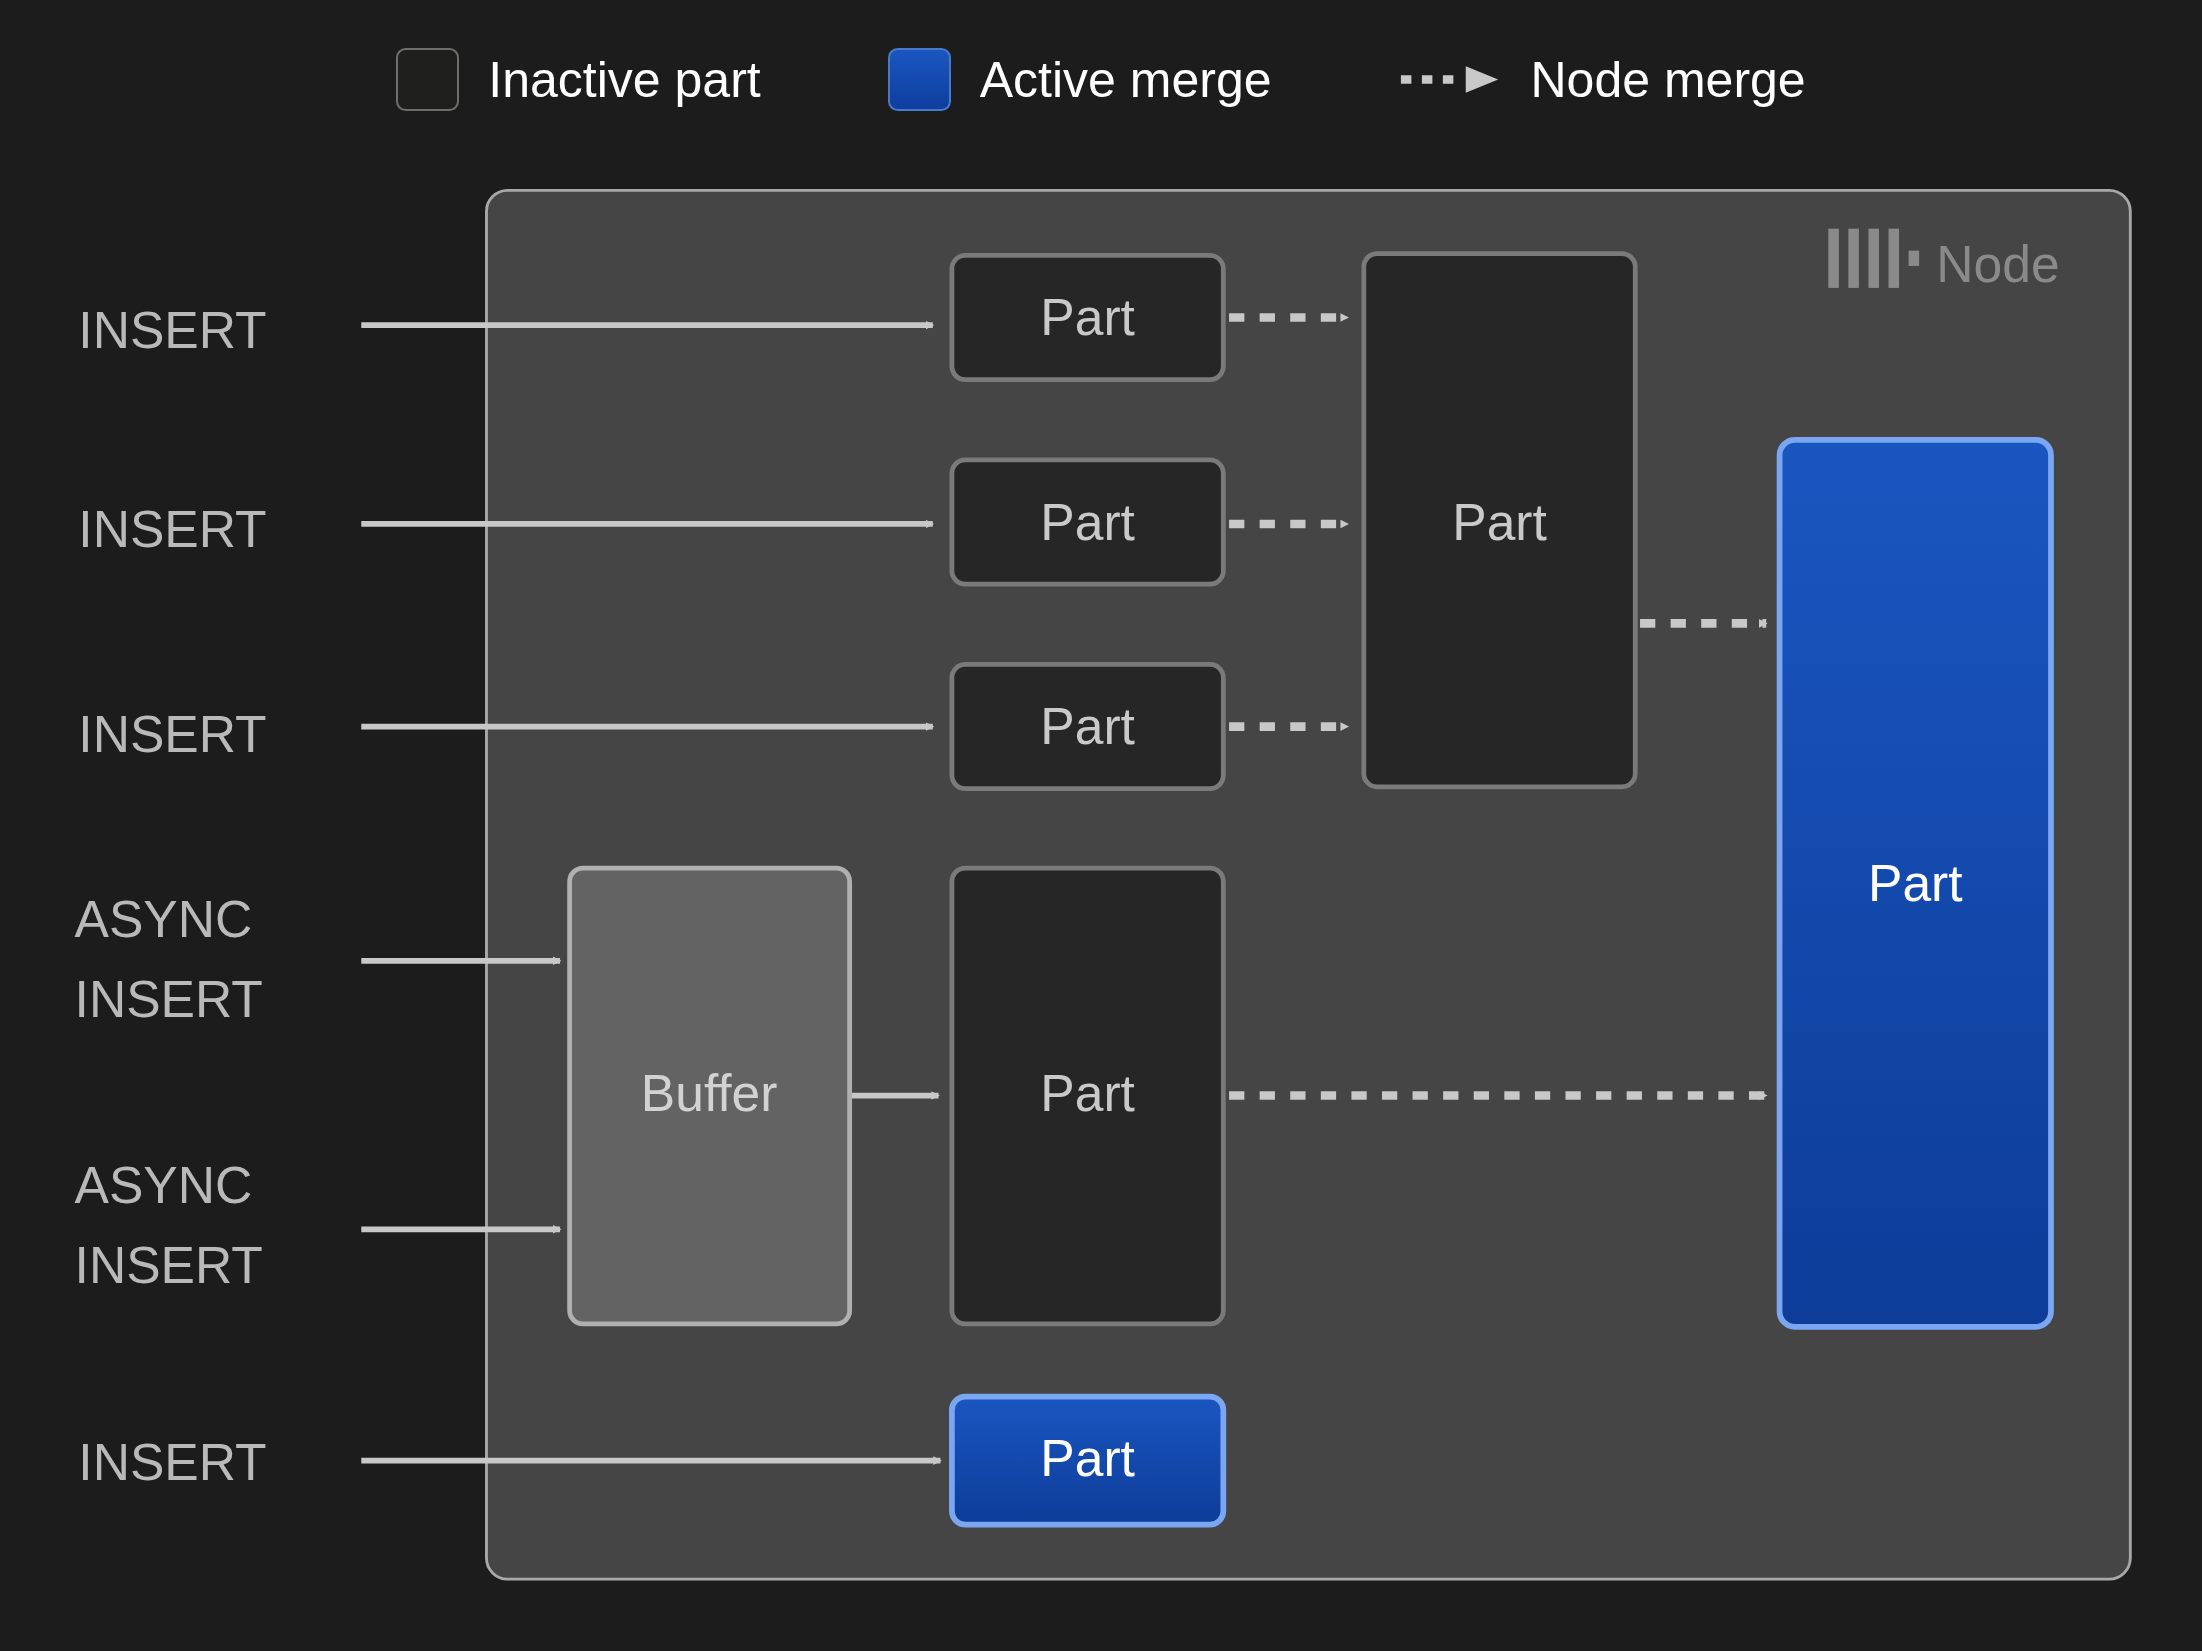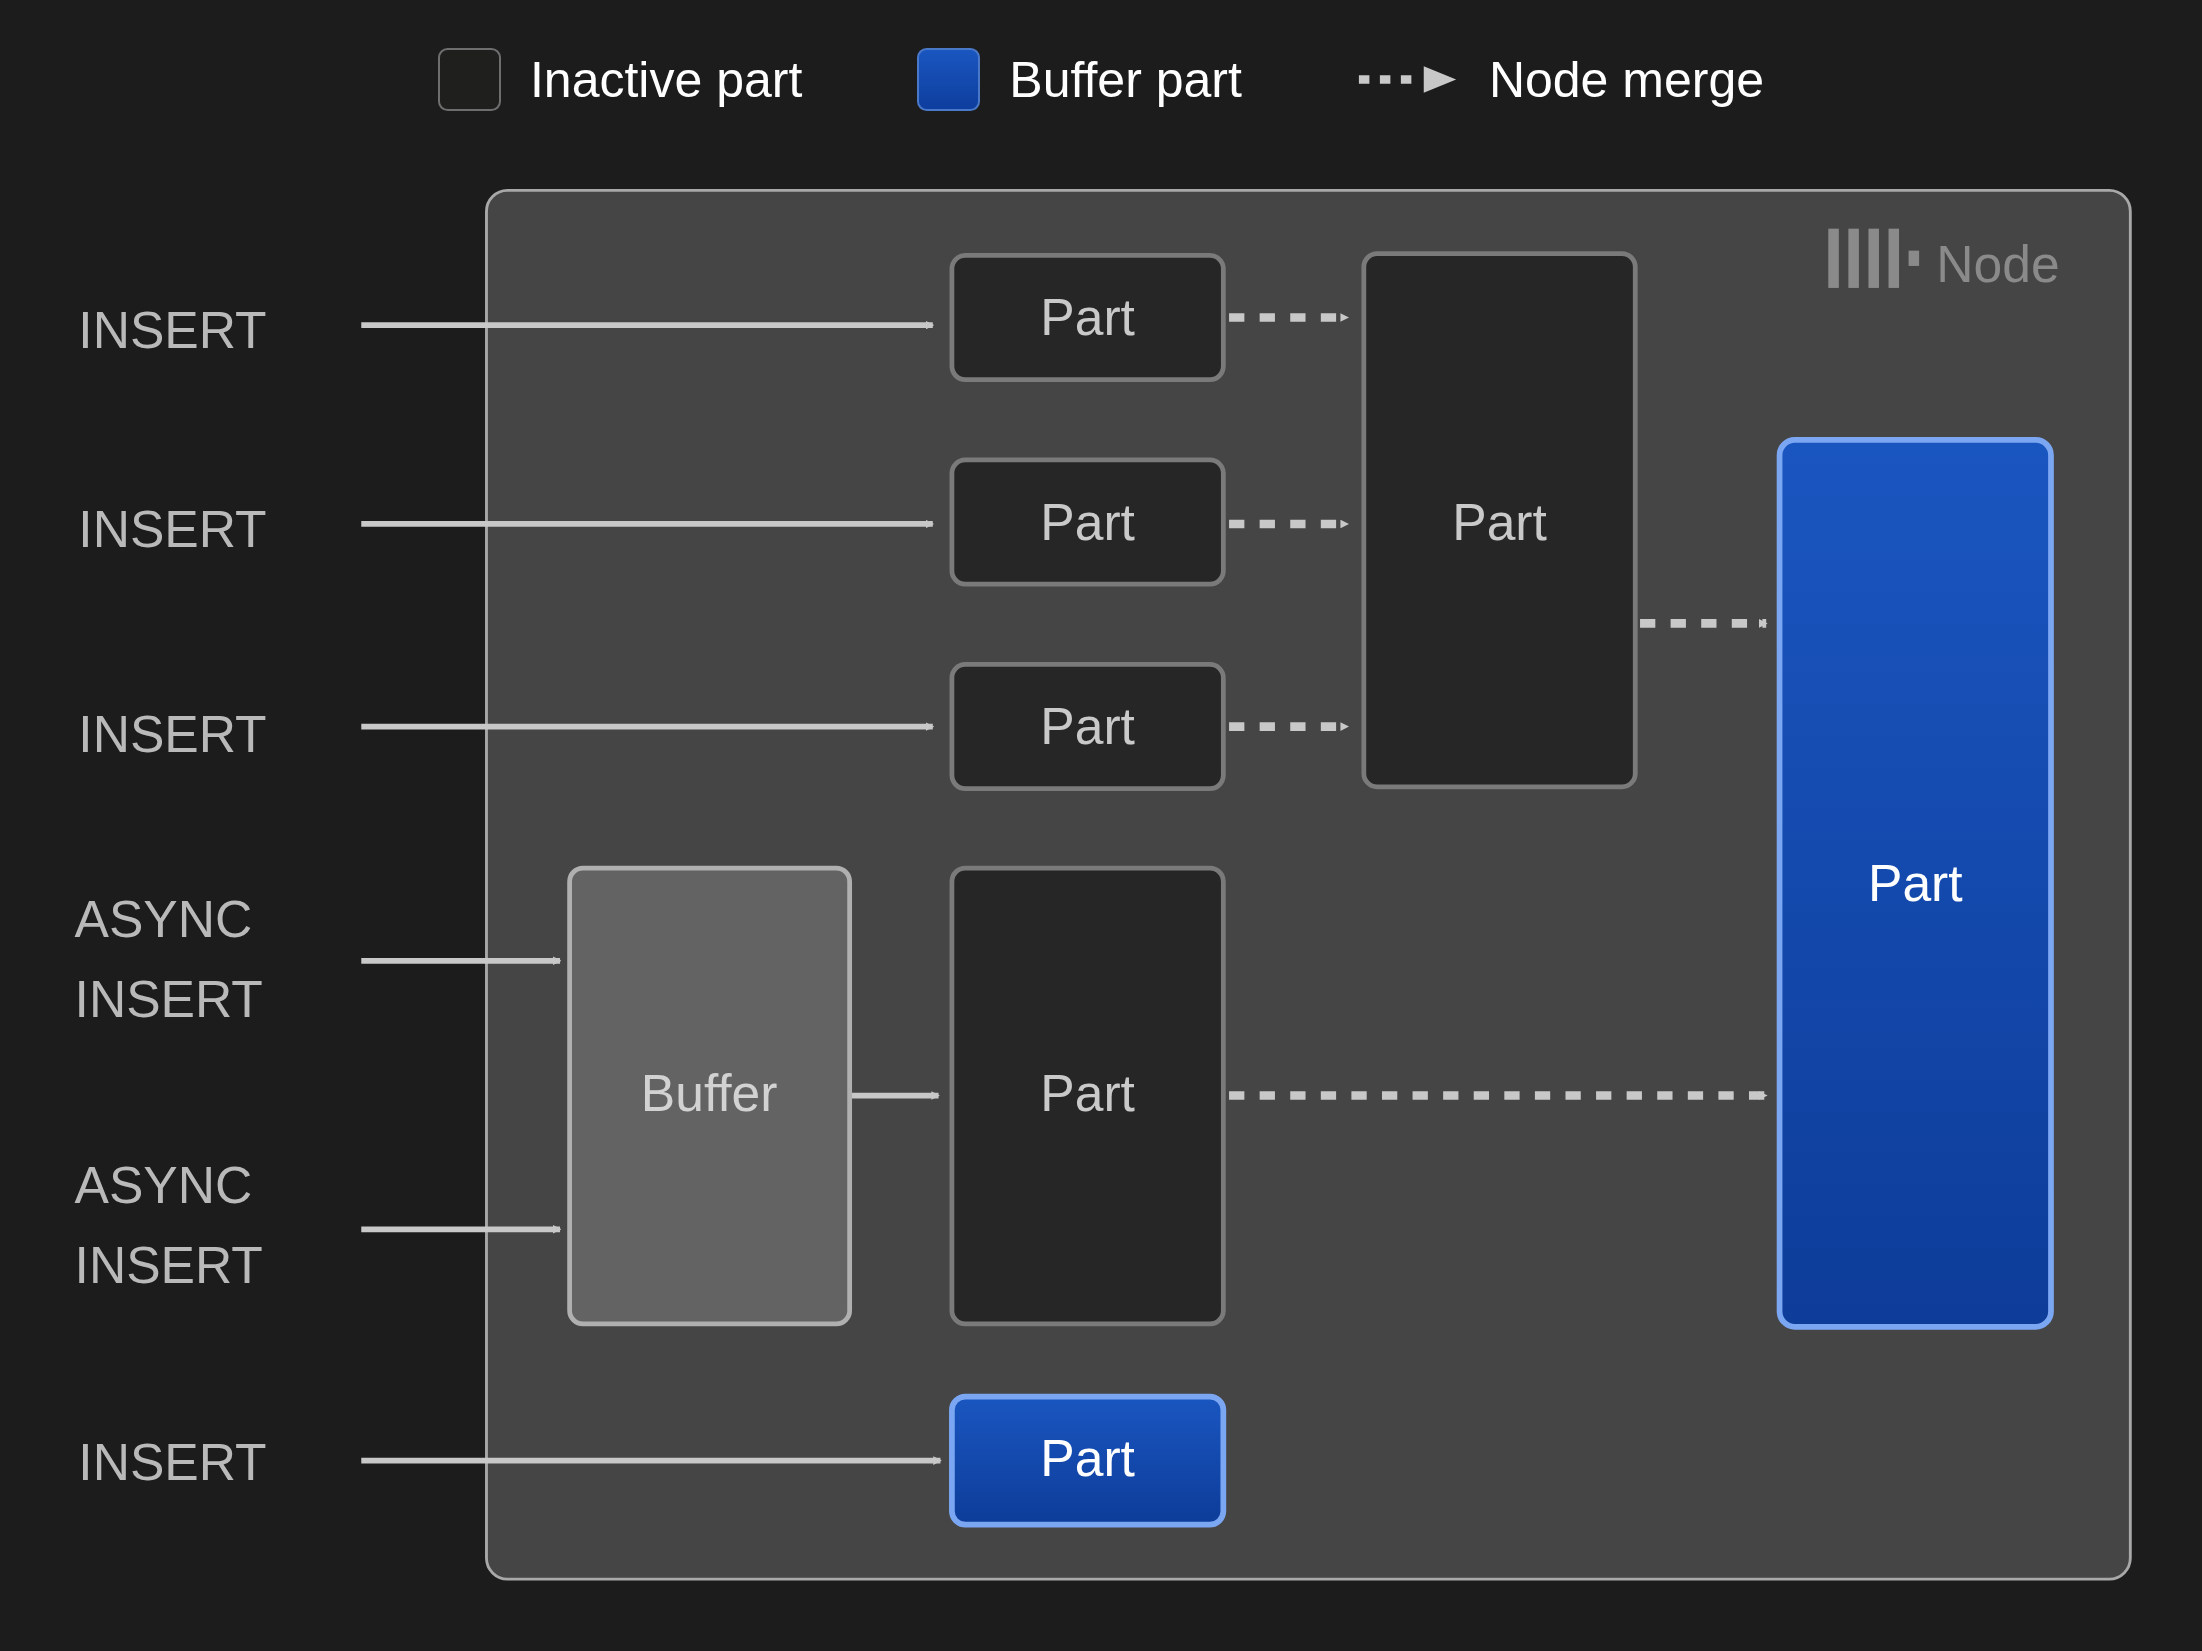--- a/index.html
+++ b/index.html
@@ -22,21 +22,21 @@
 
   
   .legend {
     position: absolute;
     left: 0;
     top: 48px;
     width: 2202px;
     display: flex;
     justify-content: center;
     align-items: center;
-    gap: 2px;
+    gap: 14px;
   }
   .legend-item {
     display: flex;
     align-items: center;
   }
   .legend-item + .legend-item { margin-left: 113px; }
 
   .swatch {
     width: 63px;
     height: 63px;
@@ -99,21 +99,21 @@
 
   <div class="legend">
 
     <div class="legend-item">
       <span class="swatch inactive"></span>
       <span class="legend-label">Inactive part</span>
     </div>
 
     <div class="legend-item">
       <span class="swatch active"></span>
-      <span class="legend-label">Buffer part</span>
+      <span class="legend-label">Active merge</span>
     </div>
 
     <div class="legend-item">
       <svg class="legend-arrow" viewBox="0 0 108 30">
         <line x1="2" y1="15" x2="68" y2="15" stroke="#c8c8c8" stroke-width="9" stroke-dasharray="11 11" stroke-linecap="butt"></line>
         <path d="M70 1 L104 15 L70 29 Z" fill="#c8c8c8"></path>
       </svg>
       <span class="legend-label">Node merge</span>
     </div>
 

